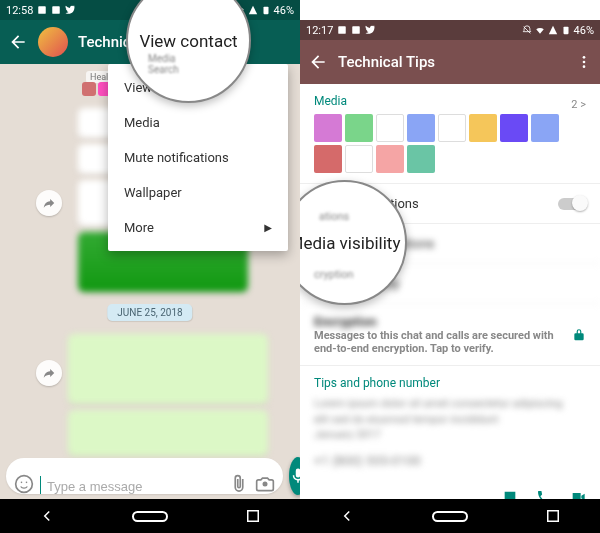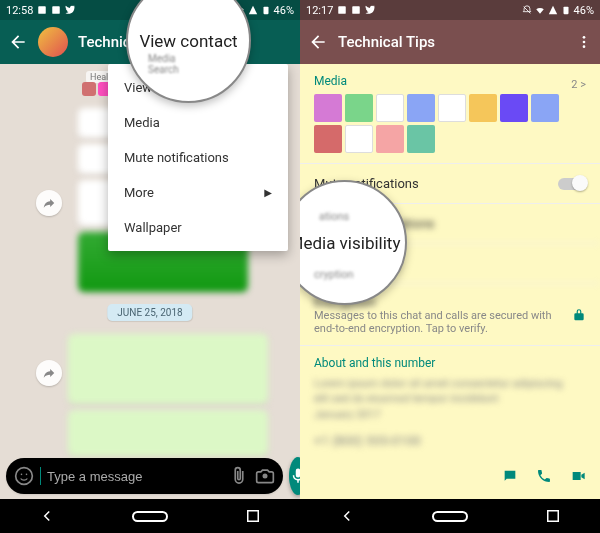--- a/index.html
+++ b/index.html
@@ -1,19 +1,19 @@
 <!DOCTYPE html>
 <html><head>
 <meta charset="utf-8">
 <style>
   * { box-sizing: border-box; margin: 0; padding: 0; }
   body { font-family: Roboto, Arial, sans-serif; background: #000; width: 600px; height: 533px; overflow: hidden; }
   .container { display: flex; width: 600px; height: 533px; }
   .phone { width: 300px; height: 533px; background: #e5ddd5; position: relative; overflow: hidden; display: flex; flex-direction: column; }
-  .phone.right { background: #fef9c3; }
+  .phone.right { background: #ffffff; justify-content: center; }
   
   .statusbar { height: 20px; background: #054d44; color: #fff; font-size: 11px; display: flex; align-items: center; padding: 0 6px; justify-content: space-between; }
   .statusbar.brown { background: #5a3c3c; }
   .sb-left { display: flex; gap: 4px; align-items: center; }
   .sb-right { display: flex; gap: 3px; align-items: center; }
   .sb-icon { width: 10px; height: 10px; fill: #fff; }
   
   .appbar { height: 44px; background: #075e54; color: #fff; display: flex; align-items: center; padding: 0 8px; gap: 10px; }
   .appbar.brown { background: #7a4f4f; }
   .appbar .title { font-size: 15px; font-weight: 500; flex: 1; }
@@ -33,21 +33,21 @@
   
   .hl-tag { position: absolute; left: 86px; top: 7px; background: rgba(255,255,255,.7); font-size: 9px; color: #777; padding: 1px 4px; border-radius: 3px; }
   .strip { position: absolute; left: 82px; top: 18px; display:flex; gap:2px; }
   .strip i { width: 14px; height: 14px; border-radius: 3px; }
   
   .dropdown { position: absolute; top: 0; right: 12px; width: 180px; background: #fff; box-shadow: 0 4px 12px rgba(0,0,0,.3); padding: 6px 0; border-radius: 2px; z-index: 5; }
   .dd-item { font-size: 13px; color: #333; padding: 10px 16px; cursor: pointer; display:flex; justify-content:space-between; align-items:center; }
   .chev { font-size: 10px; color: #333; }
   
   .inputbar { position: absolute; bottom: 38px; left: 6px; right: 6px; display:flex; align-items:center; gap:6px; }
-  .textbox { flex:1; background: #000000; border-radius: 20px; height: 36px; display:flex; align-items:center; padding: 0 8px; gap:6px; box-shadow: 0 1px 2px rgba(0,0,0,.1); }
+  .textbox { flex:1; background: #ffffff; border-radius: 20px; height: 36px; display:flex; align-items:flex-end; padding: 0 8px; gap:6px; box-shadow: 0 1px 2px rgba(0,0,0,.1); }
   .textbox input { border:none; outline:none; flex:1; font-size: 13px; color:#888; background:transparent; }
   .textbox input::placeholder { color: #aaa; }
   .ic { width: 20px; height: 20px; fill: #888; }
   .mic-btn { width: 38px; height: 38px; border-radius: 50%; background: #00897b; display:flex; align-items:center; justify-content:center; box-shadow: 0 2px 4px rgba(0,0,0,.3); }
   .mic-btn svg { width: 18px; height: 18px; fill: #fff; }
   
   .navbar { position: absolute; bottom:0; left:0; right:0; height: 34px; background: #000; display:flex; justify-content:space-around; align-items:center; }
   .nav-i { width: 18px; height: 18px; fill: #fff; }
   .nav-pill { width: 36px; height: 11px; border: 2px solid #fff; border-radius: 6px; }
   
@@ -62,21 +62,21 @@
   .media-row { display:flex; gap:3px; flex-wrap: wrap; }
   .thumb { width: 28px; height: 28px; background: #d57ad5; border-radius: 2px; }
   .thumb:nth-child(2){background:#7ad58a}.thumb:nth-child(3){background:#fff;border:1px solid #ddd}.thumb:nth-child(4){background:#8aa5f5}.thumb:nth-child(5){background:#fff;border:1px solid #ddd}.thumb:nth-child(6){background:#f5c65a}.thumb:nth-child(7){background:#6a4af5}.thumb:nth-child(8){background:#8aa5f5}.thumb:nth-child(9){background:#d56a6a}.thumb:nth-child(10){background:#fff;border:1px solid #ddd}.thumb:nth-child(11){background:#f5a5a5}.thumb:nth-child(12){background:#6ac5a5}
   .media-count { font-size: 11px; color: #888; float:right; }
   
   .row { display:flex; align-items:center; justify-content:space-between; padding: 12px 14px; border-bottom: 1px solid #eee; font-size: 13px; color: #333; }
   .toggle { width: 28px; height: 12px; background: #ccc; border-radius: 10px; position: relative; }
   .toggle::after { content:''; position:absolute; right:-2px; top:-3px; width:16px; height:16px; background:#fafafa; border-radius:50%; box-shadow:0 1px 2px rgba(0,0,0,.3); }
   
   .enc-row { padding: 10px 14px 10px 14px; border-bottom: 1px solid #eee; display:flex; gap:10px; align-items: center; }
-  .enc-text { font-size: 11px; color: #888; flex: 1; }
+  .enc-text { font-size: 11px; color: #888; flex: 1; font-weight: bold; }
   .lock-i { width: 14px; height: 14px; fill: #00897b; }
   
   .about-sec { padding: 10px 14px; }
   .about-blur { filter: blur(3px); color: #888; font-size: 11px; margin-top: 4px; line-height: 1.4; }
   .contact-actions { display:flex; justify-content:flex-end; gap:18px; padding: 8px 14px; }
   .ca { width: 16px; height: 16px; fill: #00897b; }
   
   .blur-row { padding: 12px 14px; border-bottom: 1px solid #eee; font-size: 13px; color: #333; filter: blur(3px); }
 </style>
 </head>
@@ -141,25 +141,25 @@
           <svg viewBox="0 0 24 24">
             <path d="M14 9V5l7 7-7 7v-4c-5 0-8 1.5-11 5 1-5 3-10 11-11z"></path>
           </svg>
         </div>
       <div class="blur-msg green" style="left:68px;top:346px;width:200px;height:46px"></div>
 
       <div class="dropdown">
         <div class="dd-item">View contact</div>
         <div class="dd-item">Media</div>
         <div class="dd-item">Mute notifications</div>
+        <div class="dd-item">Wallpaper</div>
         <div class="dd-item">
             <span>More</span>
             <span class="chev">▶</span>
           </div>
-        <div class="dd-item">Wallpaper</div>
       </div>
     </div>
     <div class="inputbar">
       <div class="textbox">
         <svg class="ic" viewBox="0 0 24 24">
             <circle cx="12" cy="12" r="10" fill="none" stroke="#888" stroke-width="2"></circle>
             <circle cx="9" cy="10" r="1"></circle>
             <circle cx="15" cy="10" r="1"></circle>
             <path d="M8 15c1 1.5 2.5 2 4 2s3-.5 4-2" fill="none" stroke="#888" stroke-width="1.5"></path>
           </svg>
@@ -270,21 +270,21 @@
       <div class="enc-text">
         <span style="filter:blur(3px);font-size:13px;color:#333">Encryption</span><br>
         <span>Messages to this chat and calls are secured with end-to-end encryption. Tap to verify.</span>
       </div>
       <svg class="lock-i" viewBox="0 0 24 24">
           <path d="M12 2a4 4 0 00-4 4v3H6a2 2 0 00-2 2v8a2 2 0 002 2h12a2 2 0 002-2v-8a2 2 0 00-2-2h-2V6a4 4 0 00-4-4zm-2 4a2 2 0 014 0v3h-4z"></path>
         </svg>
     </div>
 
     <div class="about-sec">
-      <div class="sec-title">About and this number</div>
+      <div class="sec-title">Tips and phone number</div>
       <div class="about-blur">Lorem ipsum dolor sit amet consectetur adipiscing<br>elit sed do eiusmod tempor incididunt<br>January 2017</div>
       <div class="about-blur" style="margin-top:10px;font-size:13px">+1 (800) 555-0100</div>
     </div>
     <div class="contact-actions">
       <svg class="ca" viewBox="0 0 24 24">
           <path d="M4 4h16v12H7l-3 3z"></path>
         </svg>
       <svg class="ca" viewBox="0 0 24 24">
           <path d="M6.6 10.8a15 15 0 006.6 6.6l2.2-2.2a1 1 0 011-.2 11 11 0 003.5.6 1 1 0 011 1V20a1 1 0 01-1 1A17 17 0 013 4a1 1 0 011-1h3.5a1 1 0 011 1 11 11 0 00.6 3.5 1 1 0 01-.2 1z"></path>
         </svg>

